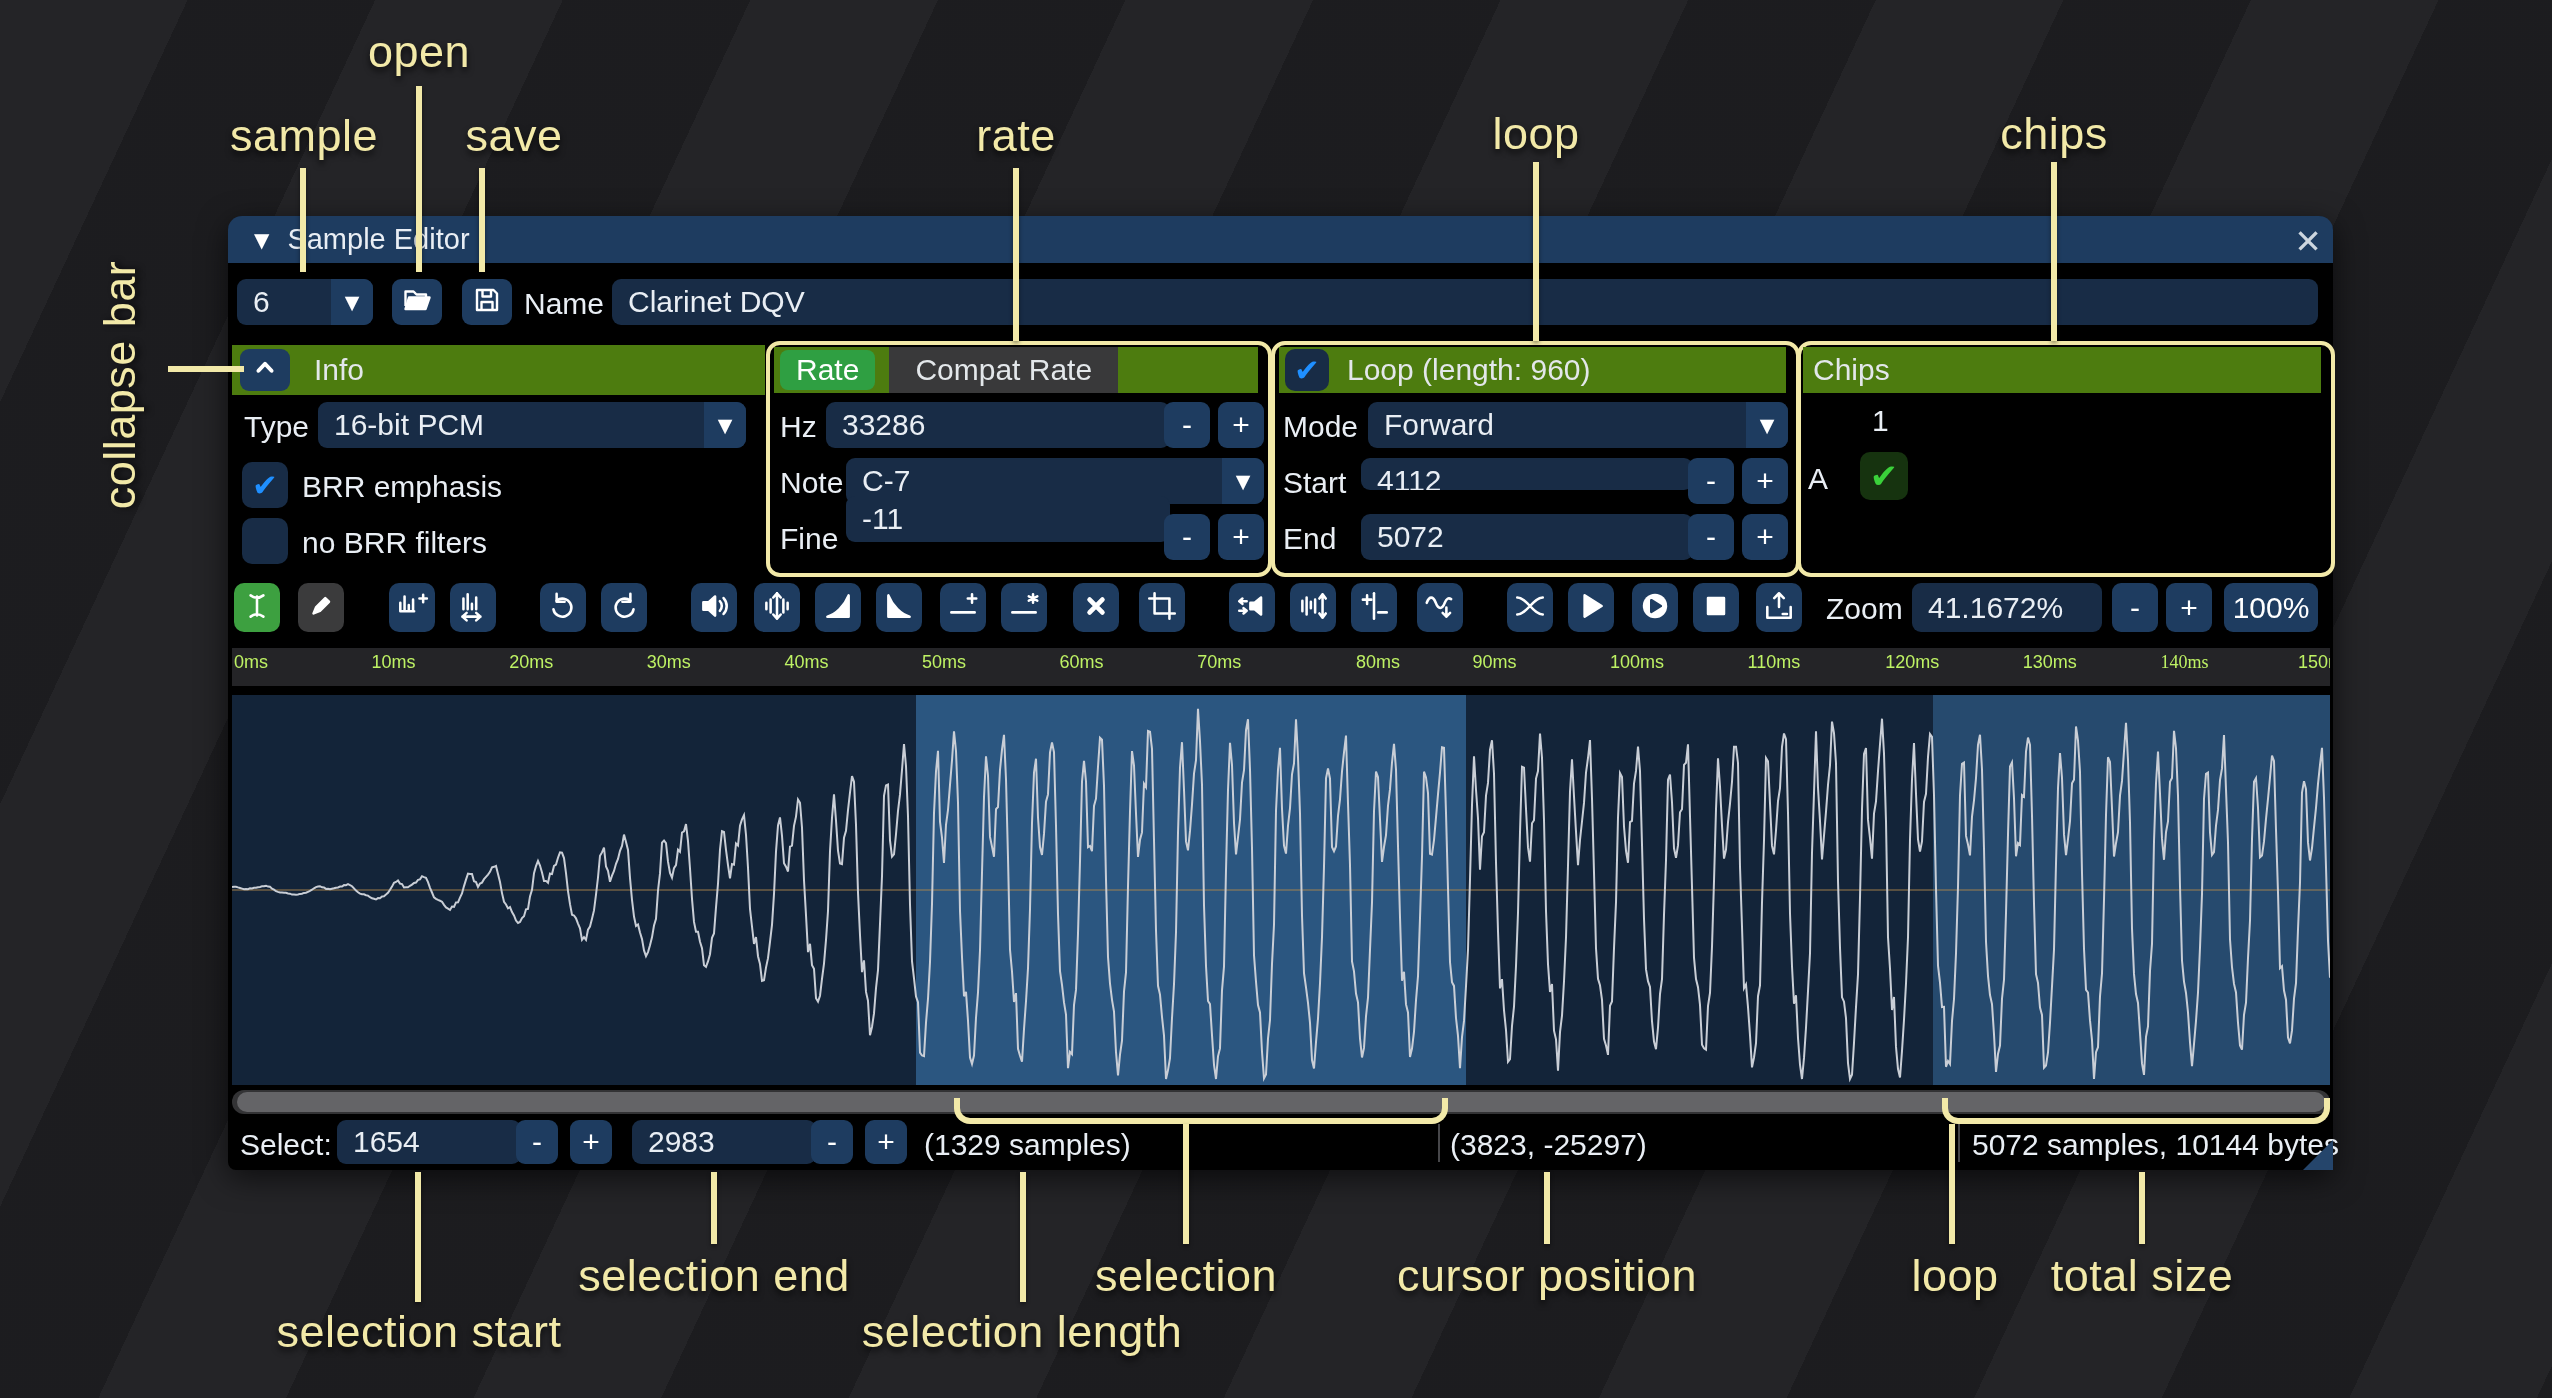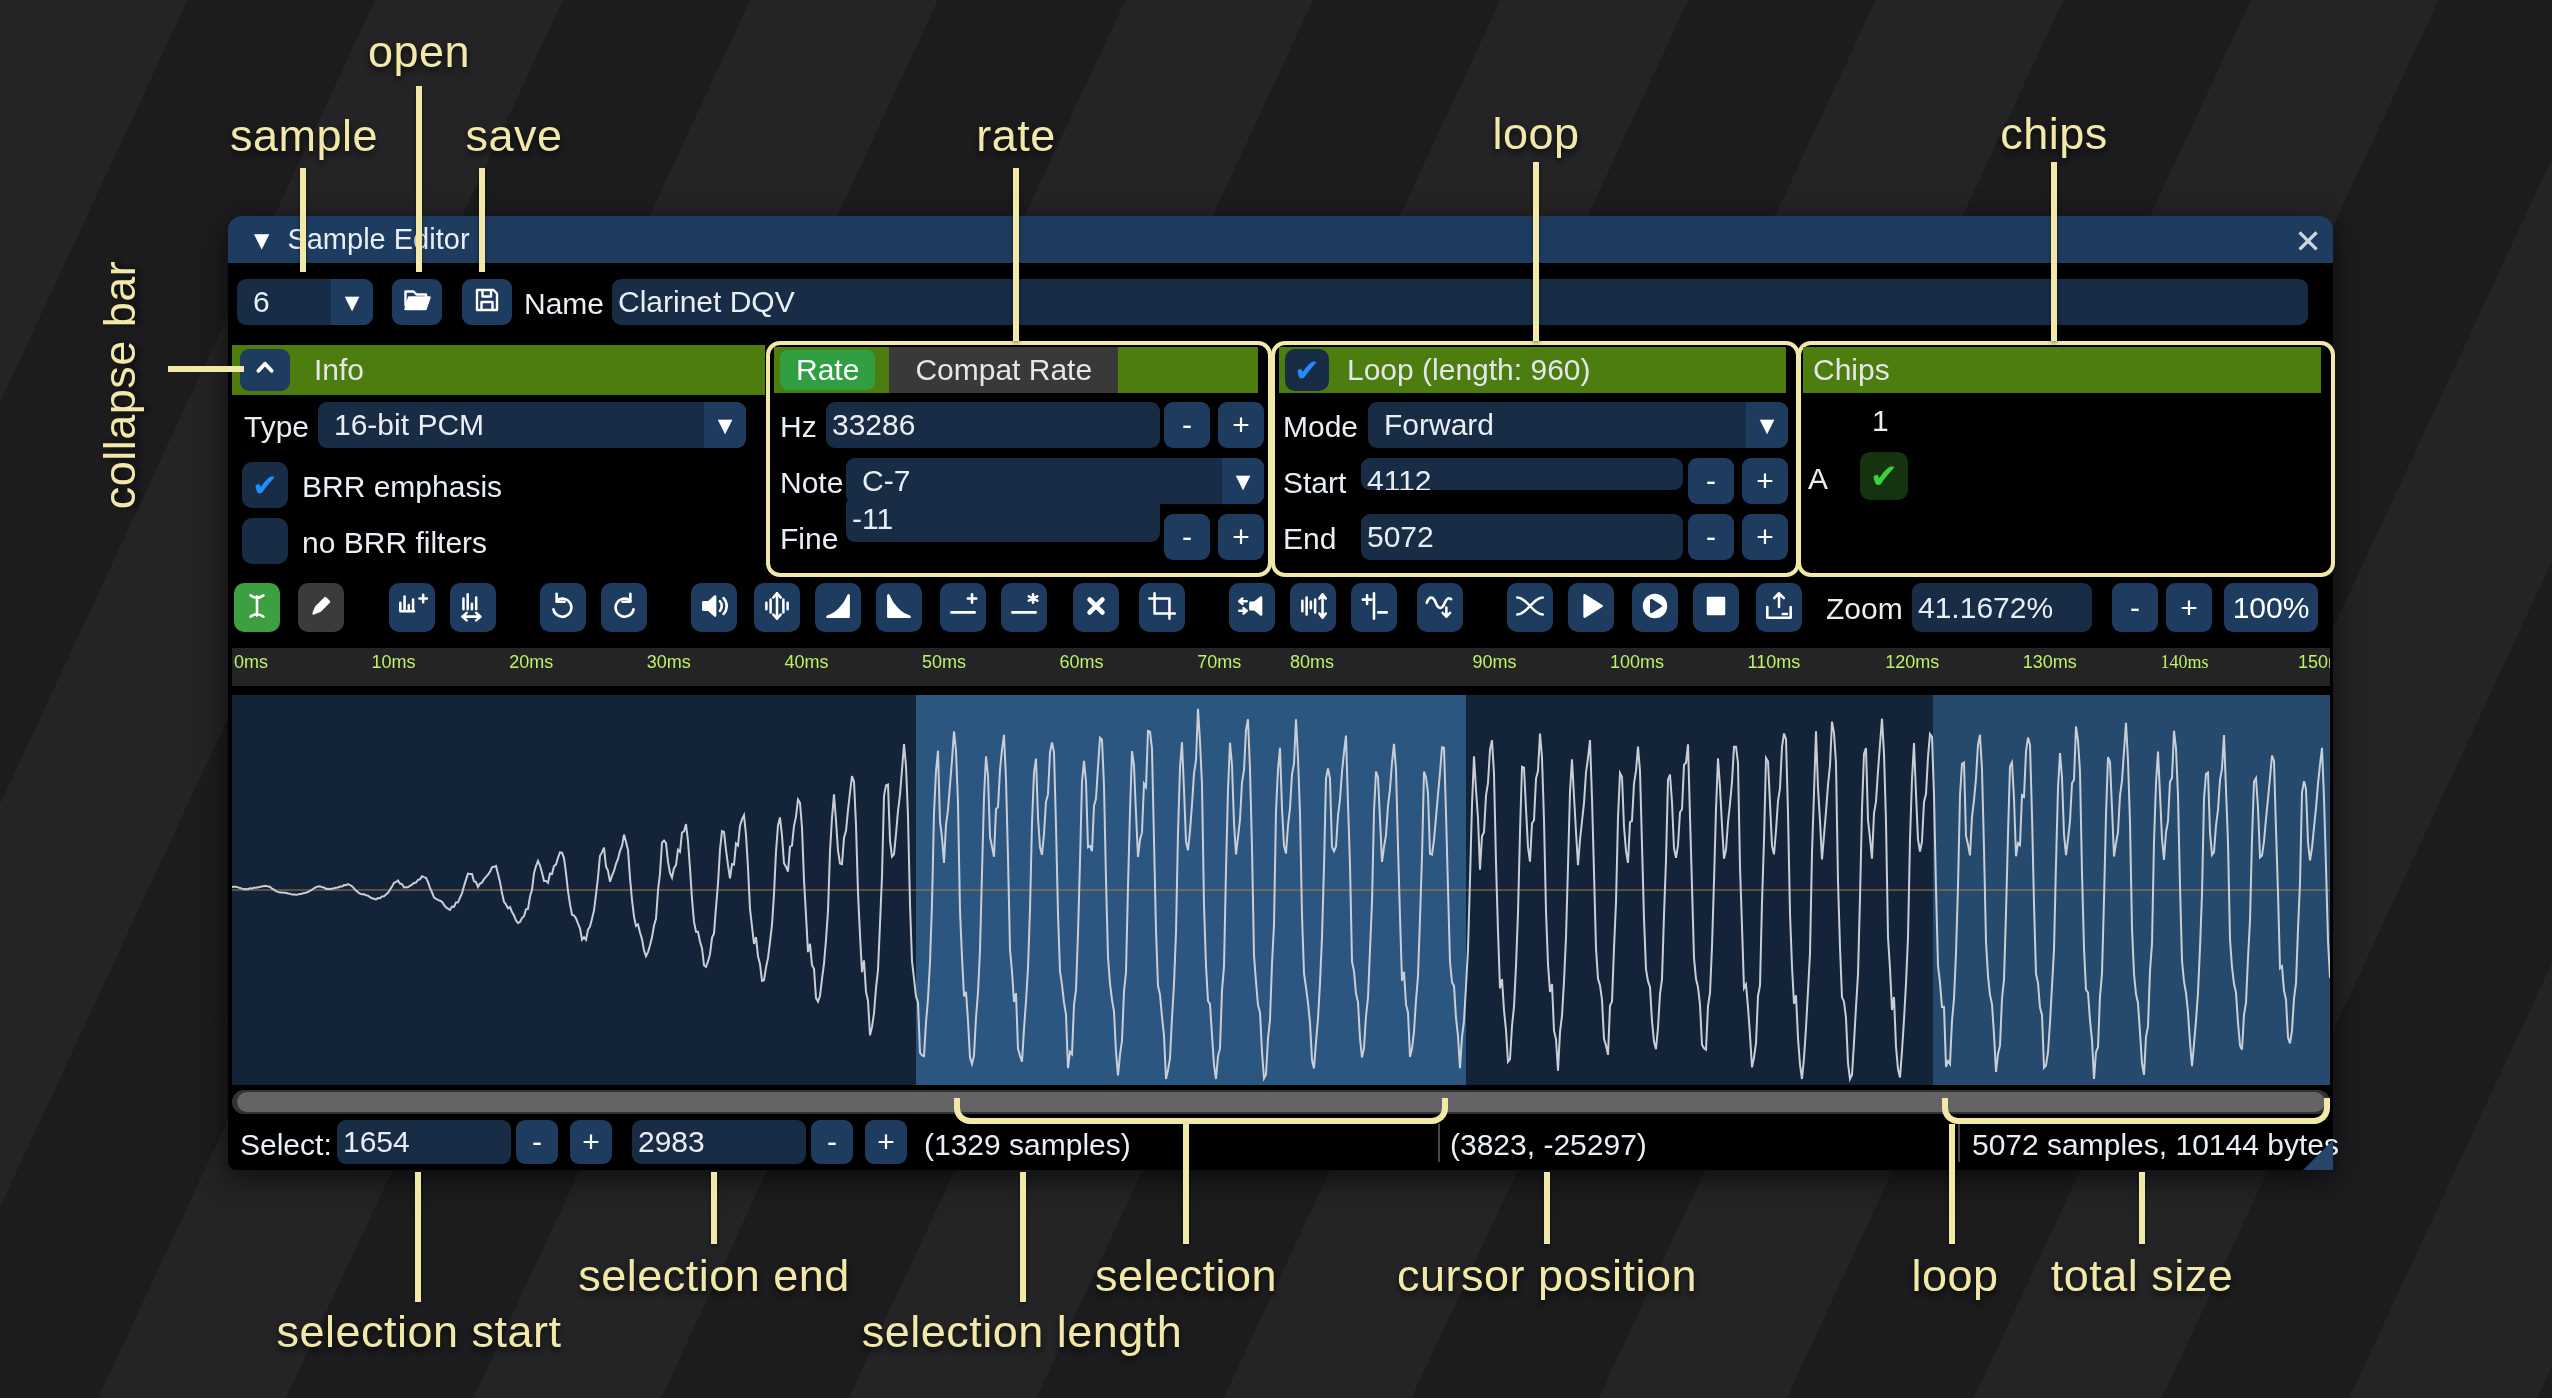--- a/index.html
+++ b/index.html
@@ -11,21 +11,21 @@
   }
   .abs{position:absolute}
   
   .window-bg{left:228px;top:216px;width:2105px;height:954px;background:#000;border-radius:16px 16px 8px 8px;box-shadow:0 8px 30px rgba(0,0,0,.6)}
   .titlebar{left:228px;top:216px;width:2105px;height:47px;background:#1e3c60;border-radius:14px 14px 0 0;display:flex;align-items:center;color:#e9eef4;font-size:29px}
   .title-arrow{margin-left:26px;font-size:20px;color:#fff;font-family:"DejaVu Sans",sans-serif}
   .title-text{margin-left:18px}
   .close-x{left:2288px;top:222px;width:40px;height:36px;color:#cdd6df;font-size:33px;font-weight:300;text-align:center;font-family:"DejaVu Sans",sans-serif}
   
   .btn{background:#1e3c60;border-radius:9px;display:flex;align-items:center;justify-content:center;color:#fff}
-  .field{background:#182c46;border-radius:9px;color:#e9eef4;font-size:30px;line-height:46px;padding-left:6px;white-space:nowrap;overflow:hidden}
+  .field{background:#182c46;border-radius:9px;color:#e9eef4;font-size:30px;line-height:46px;padding-left:16px;white-space:nowrap;overflow:hidden}
   .combo{background:#182c46;border-radius:9px;color:#e9eef4;font-size:30px;line-height:46px;display:flex}
   .combo .val{padding-left:16px;flex:1;white-space:nowrap;overflow:hidden}
   .combo .arr{width:42px;background:#1e3c60;border-radius:0 9px 9px 0;display:flex;align-items:center;justify-content:center;font-size:19px;color:#fff;font-family:"DejaVu Sans",sans-serif}
   .lbl{color:#e9eef4;font-size:30px;white-space:nowrap}
   .smallbtn{background:#1e3c60;border-radius:9px;color:#fff;font-size:30px;display:flex;align-items:center;justify-content:center}
   .checkbox{background:#182c46;border-radius:10px;display:flex;align-items:center;justify-content:center;font-family:"DejaVu Sans",sans-serif;font-weight:bold}
   .check-blue{color:#1f8fff;font-size:31px}
   .panel-header{background:#4d7c0f;display:flex;align-items:center;color:#e3e7ea;font-size:30px}
   .ybox{border:4px solid #f2e9a8;border-radius:14px;background:#000}
   
@@ -344,21 +344,21 @@
 
 <div class="abs" id="ruler">
     <span style="left: 2px;">0ms</span>
     <span style="left: 139.6px;">10ms</span>
     <span style="left: 277.2px;">20ms</span>
     <span style="left: 414.8px;">30ms</span>
     <span style="left: 552.4px;">40ms</span>
     <span style="left: 690px;">50ms</span>
     <span style="left: 827.6px;">60ms</span>
     <span style="left: 965.2px;">70ms</span>
-    <span style="left: 1058px;">80ms</span>
+    <span style="left: 1124px;">80ms</span>
     <span style="left: 1240.4px;">90ms</span>
     <span style="left: 1378px;">100ms</span>
     <span style="left: 1515.6px;">110ms</span>
     <span style="left: 1653.2px;">120ms</span>
     <span style="left: 1790.8px;">130ms</span>
     <span style="left: 1928.4px; font-family: Liberation Serif, serif;">140ms</span>
     <span style="left: 2066px;">150ms</span>
   </div>
 <div class="abs" id="wave" style="background: rgb(19, 36, 57);">
   <div class="region" id="sel-region" style="left: 684.166px; width: 549.732px; background: rgb(43, 86, 128);"></div>

